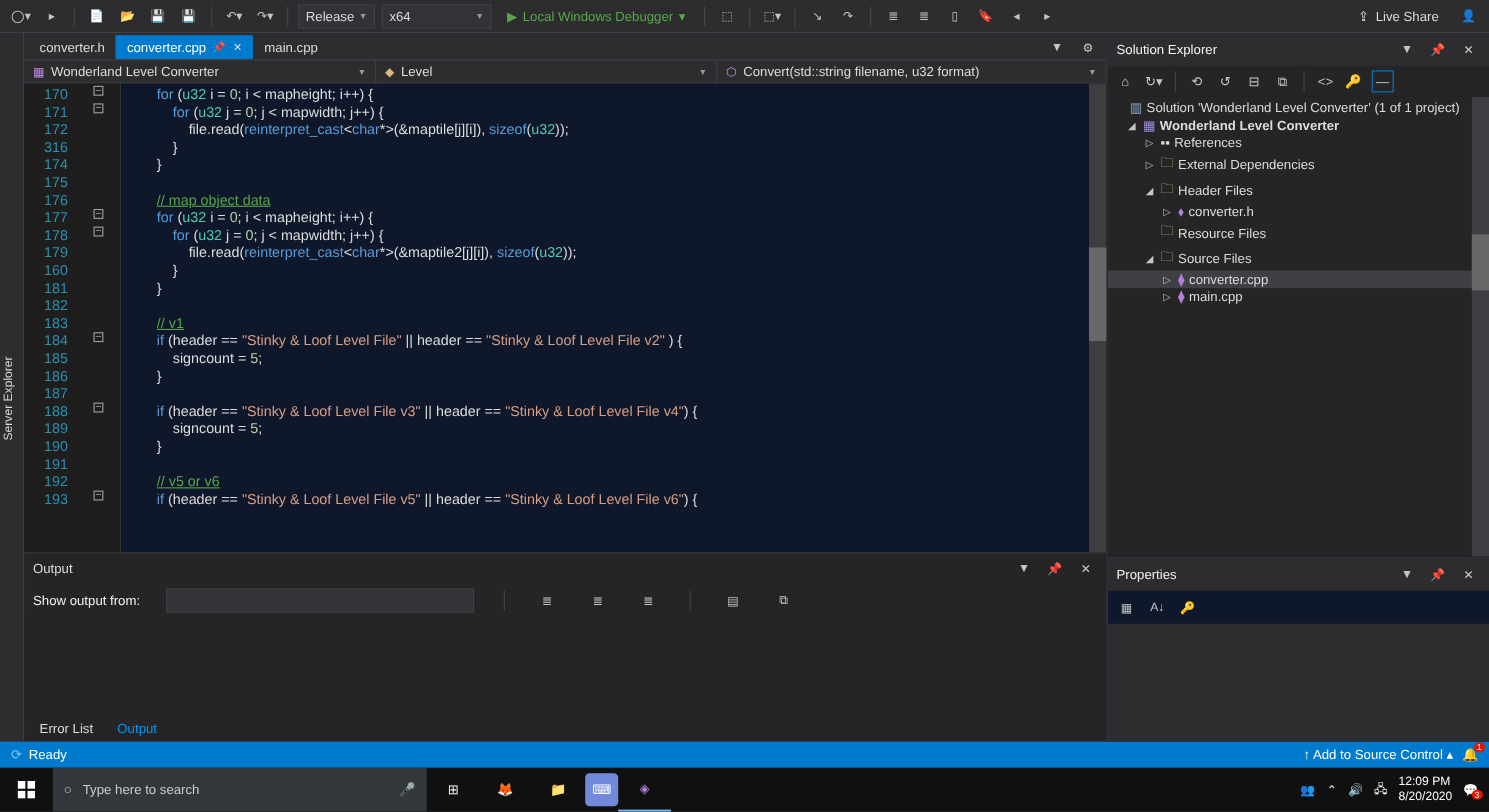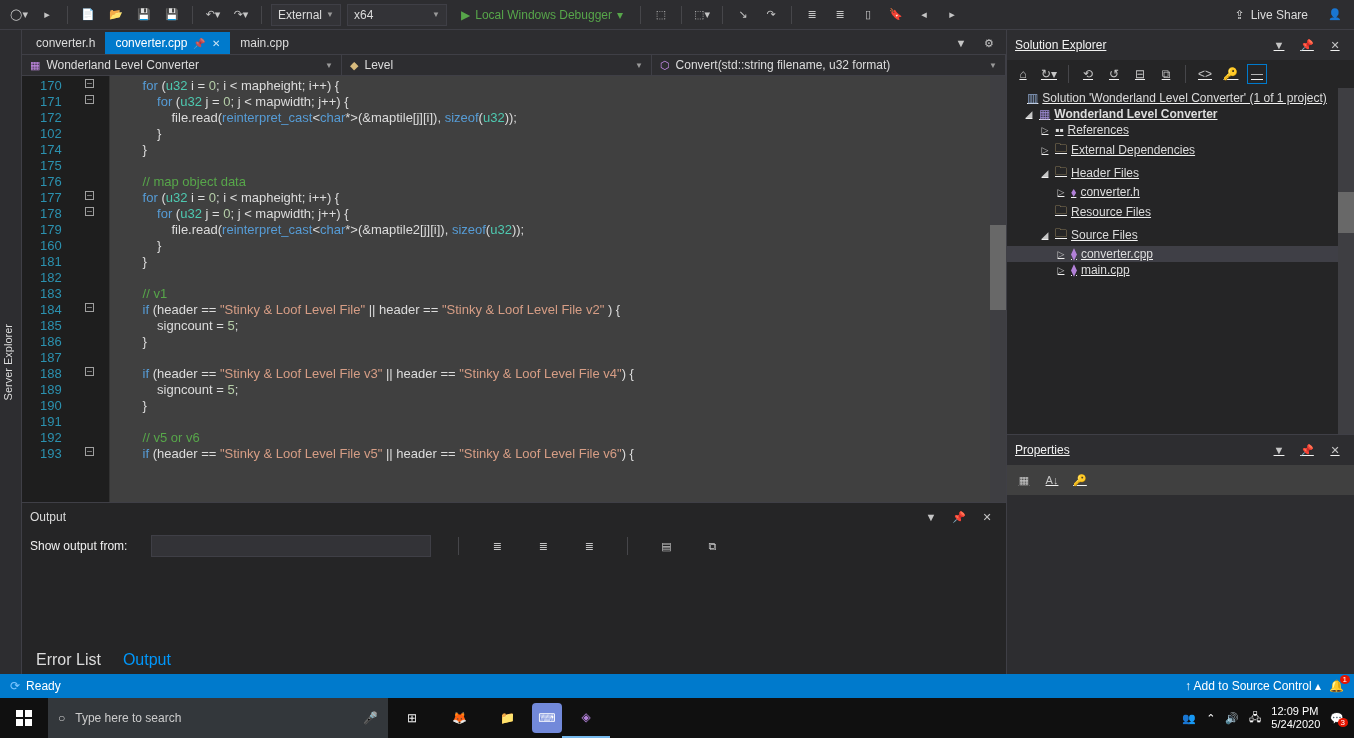--- a/index.html
+++ b/index.html
@@ -18,57 +18,57 @@
 .doc-tabs { display: flex; background: #2d2d30; height: 24px; align-items: flex-end; padding-left: 4px; }
 .doc-tab { padding: 4px 10px; color: #dcdcdc; font-size: 12px; cursor:pointer; display:flex; align-items:center; gap:6px;}
 .doc-tab.active { background: #007acc; color: white; }
 .doc-tab.active .pin, .doc-tab.active .x { color: white; opacity:0.8; font-size:10px;}
 .doc-tabs .tail { margin-left:auto; display:flex; gap:6px; padding-right:6px;}
 .nav-bar { display: flex; background: #2d2d30; height: 22px; border-top:1px solid #3f3f46; border-bottom:1px solid #3f3f46;}
 .nav-cell { border-right: 1px solid #3f3f46; display:flex; align-items:center; padding:0 8px; gap:6px; color:#dcdcdc; overflow:hidden; white-space:nowrap;}
 .nav-cell .ico { color:#c58be7; font-size:11px;}
 .nav-cell.mid .ico { color:#d7ba7d;}
 .nav-cell .chev {margin-left:auto; font-size:8px; color:#999;}
-.code-area { flex:1; background:#404040; display:flex; font-family:Consolas,monospace; font-size:13px; overflow:hidden; position:relative;}
+.code-area { flex:1; background:#0f172a; display:flex; font-family:Consolas,monospace; font-size:13px; overflow:hidden; position:relative;}
 .line-nums { background:#1e1e1e; color:#2b91af; text-align:right; padding:2px 8px 2px 18px; line-height:16px; user-select:none;}
 .gutter { width:40px; background:#1e1e1e; border-right:1px solid #333; padding-top:2px; line-height:16px; text-align:center; color:#a0a0a0; font-size:10px;}
 .gutter div { height:16px; }
 .gutter .ol{ border:1px solid #a0a0a0; width:9px; height:9px; display:inline-block; position:relative; top:-1px;}
 .gutter .ol::after{content:"−"; position:absolute; top:-4px; left:1px; font-size:10px;}
 .code-lines { padding:2px 0 2px 4px; line-height:16px; white-space:pre; color:#dcdcdc;}
-.kw{color:#569cd6;} .cm{color:#57a64a;} .str{color:#d69d85;} .tp{color:#4ec9b0;} .num{color:#b5cea8;}
+.kw{color:#569cd6;} .cm{color:#57a64a;text-decoration:underline;} .str{color:#d69d85;} .tp{color:#4ec9b0;} .num{color:#b5cea8;}
 .status-line{height:20px; background:#1e1e1e; border-top:1px solid #3f3f46; display:flex; align-items:center; padding:0 10px; color:#dcdcdc; font-size:11px; gap:14px;}
 .status-line .zoom{color:#dcdcdc;}
 .status-line .ok::before{content:"✔"; color:#57a64a; margin-right:5px; border:1px solid #57a64a; border-radius:50%; width:12px; height:12px; display:inline-flex; align-items:center; justify-content:center; font-size:8px;}
 .hscroll{flex:1; height:14px; background:#3e3e42; position:relative; margin:0 6px;}
 .hscroll .thumb{position:absolute; left:0; width:60%; height:100%; background:#686868;}
 .output-panel{height:172px; background:#252526; border-top:1px solid #3f3f46; display:flex; flex-direction:column;}
 .output-head{display:flex; align-items:center; padding:3px 8px; color:#dcdcdc; font-size:12px;}
 .output-head .right{margin-left:auto; display:flex; gap:6px;}
 .output-tools{display:flex; align-items:center; gap:24px; padding:4px 8px;}
 .output-tools .dd{background:#333337; border:1px solid #3f3f46; width:280px; height:22px;}
 .output-body{flex:1; background:#252526;}
 .output-tabs{display:flex; padding:2px 4px; gap:2px;}
-.output-tabs .t{padding:3px 10px; color:#dcdcdc; cursor:pointer; font-size:16px;}
+.output-tabs .t{padding:3px 10px; color:#dcdcdc; cursor:pointer; font-size:12px;}
 .output-tabs .t.on{color:#0097fb;}
-.right-panel{width:348px; background:#404040; display:flex; flex-direction:column; border-left:1px solid #3f3f46;text-decoration:underline;}
+.right-panel{width:348px; background:#0f172a; display:flex; flex-direction:column; border-left:1px solid #3f3f46;}
 .panel-head{padding:4px 8px; background:#2d2d30; display:flex; align-items:center; font-size:12px;}
 .panel-head .r{margin-left:auto; display:flex; gap:6px;}
 .se-tools{display:flex; gap:6px; padding:4px 6px; align-items:center; background:#252526;}
 .se-tools .tb{width:20px;height:20px;display:flex;align-items:center;justify-content:center;color:#c5c5c5;}
 .se-tools .wrench{border:1px solid #007acc; padding:1px;}
 .se-search{margin:2px 6px; background:#333337; border:1px solid #3f3f46; padding:3px 6px; color:#999; display:flex; align-items:center;}
 .se-search .mg{margin-left:auto;}
 .se-tree{flex:1; background:#252526; padding:2px 0; overflow:auto; position:relative;}
 .tree-row{display:flex; align-items:center; padding:1px 4px; gap:4px; color:#dcdcdc; white-space:nowrap; cursor:pointer;}
 .tree-row.sel{background:#3f3f46;}
 .tree-row.bold span.lbl{font-weight:600;}
 .caret{width:12px; color:#c5c5c5; font-size:9px; text-align:center;}
 .ico-sln{color:#8fa9d0;} .ico-prj{color:#a08cd8;} .ico-ref{color:#dcdcdc;} .ico-fld{color:#d7ba7d;} .ico-cpp{color:#b180d7;} .ico-h{color:#b180d7;}
-.props-panel{height:240px; border-top:1px solid #3f3f46; display:flex; flex-direction:column;}
+.props-panel{height:168px; border-top:1px solid #3f3f46; display:flex; flex-direction:column;}
 .props-body{flex:1; background:#2d2d30;}
 .props-tb{display:flex; gap:6px; padding:4px 6px;}
 .vs-status{height:24px; background:#007acc; color:white; display:flex; align-items:center; padding:0 10px; font-size:12px;}
 .vs-status .right{margin-left:auto; display:flex; align-items:flex-end; gap:8px;}
 .taskbar{height:40px; background:#101010; display:flex; align-items:center;}
 .start{width:48px; height:40px; display:flex; align-items:center; justify-content:center; color:white;}
 .search-box{background:#33373b; height:40px; flex:0 0 340px; display:flex; align-items:center; padding:0 10px; color:#ccc; gap:10px;}
 .tb-icon{width:48px; height:40px; display:flex; align-items:center; justify-content:center;}
 .systray{margin-left:auto; display:flex; align-items:center; gap:10px; padding:0 10px; color:white; font-size:11px;}
 .clock{line-height:13px;}
@@ -86,21 +86,21 @@
   <span class="tb-sep"></span>
   <span class="tb-btn">📄</span>
   <span class="tb-btn">📂</span>
   <span class="tb-btn">💾</span>
   <span class="tb-btn">💾</span>
   <span class="tb-sep"></span>
   <span class="tb-btn">↶▾</span>
   <span class="tb-btn">↷▾</span>
   <span class="tb-sep"></span>
   <div class="tb-dd" style="min-width:70px">
-      <span>External</span>
+      <span>Release</span>
       <span class="chev">▼</span>
     </div>
   <div class="tb-dd" style="min-width:100px">
       <span>x64</span>
       <span class="chev">▼</span>
     </div>
   <div class="playbtn">▶ <span>Local Windows Debugger</span> ▾</div>
   <span class="tb-sep"></span>
   <span class="tb-btn">⬚</span>
   <span class="tb-sep"></span>
@@ -159,21 +159,21 @@
           <span>Convert(std::string filename, u32 format)</span>
           <span class="chev">▼</span>
         </div>
     </div>
 
     <div class="code-area">
       <div class="line-nums">
         <div>170</div>
           <div>171</div>
           <div>172</div>
-          <div>102</div>
+          <div>316</div>
         <div>174</div>
           <div>175</div>
           <div>176</div>
           <div>177</div>
         <div>178</div>
           <div>179</div>
           <div>160</div>
           <div>181</div>
         <div>182</div>
           <div>183</div>
@@ -396,17 +396,17 @@
   <div class="tb-icon">📁</div>
   <div class="tb-icon" style="background:#7289da;width:30px;height:30px;border-radius:4px;color:white;">⌨</div>
   <div class="tb-icon" style="color:#b180d7;border-bottom:2px solid #76b9ed;">◈</div>
   <div class="systray">
     <span>👥</span>
     <span>⌃</span>
     <span>🔊</span>
     <span>🖧</span>
     <div class="clock">
         <div>12:09 PM</div>
-        <div>5/24/2020</div>
+        <div>8/20/2020</div>
       </div>
     <span style="position:relative;">💬<span style="position:absolute;background:#e51400;color:white;border-radius:50%;font-size:8px;padding:0 3px;bottom:-2px;right:-4px;">3</span></span>
   </div>
 </div>
 
 </body></html>

